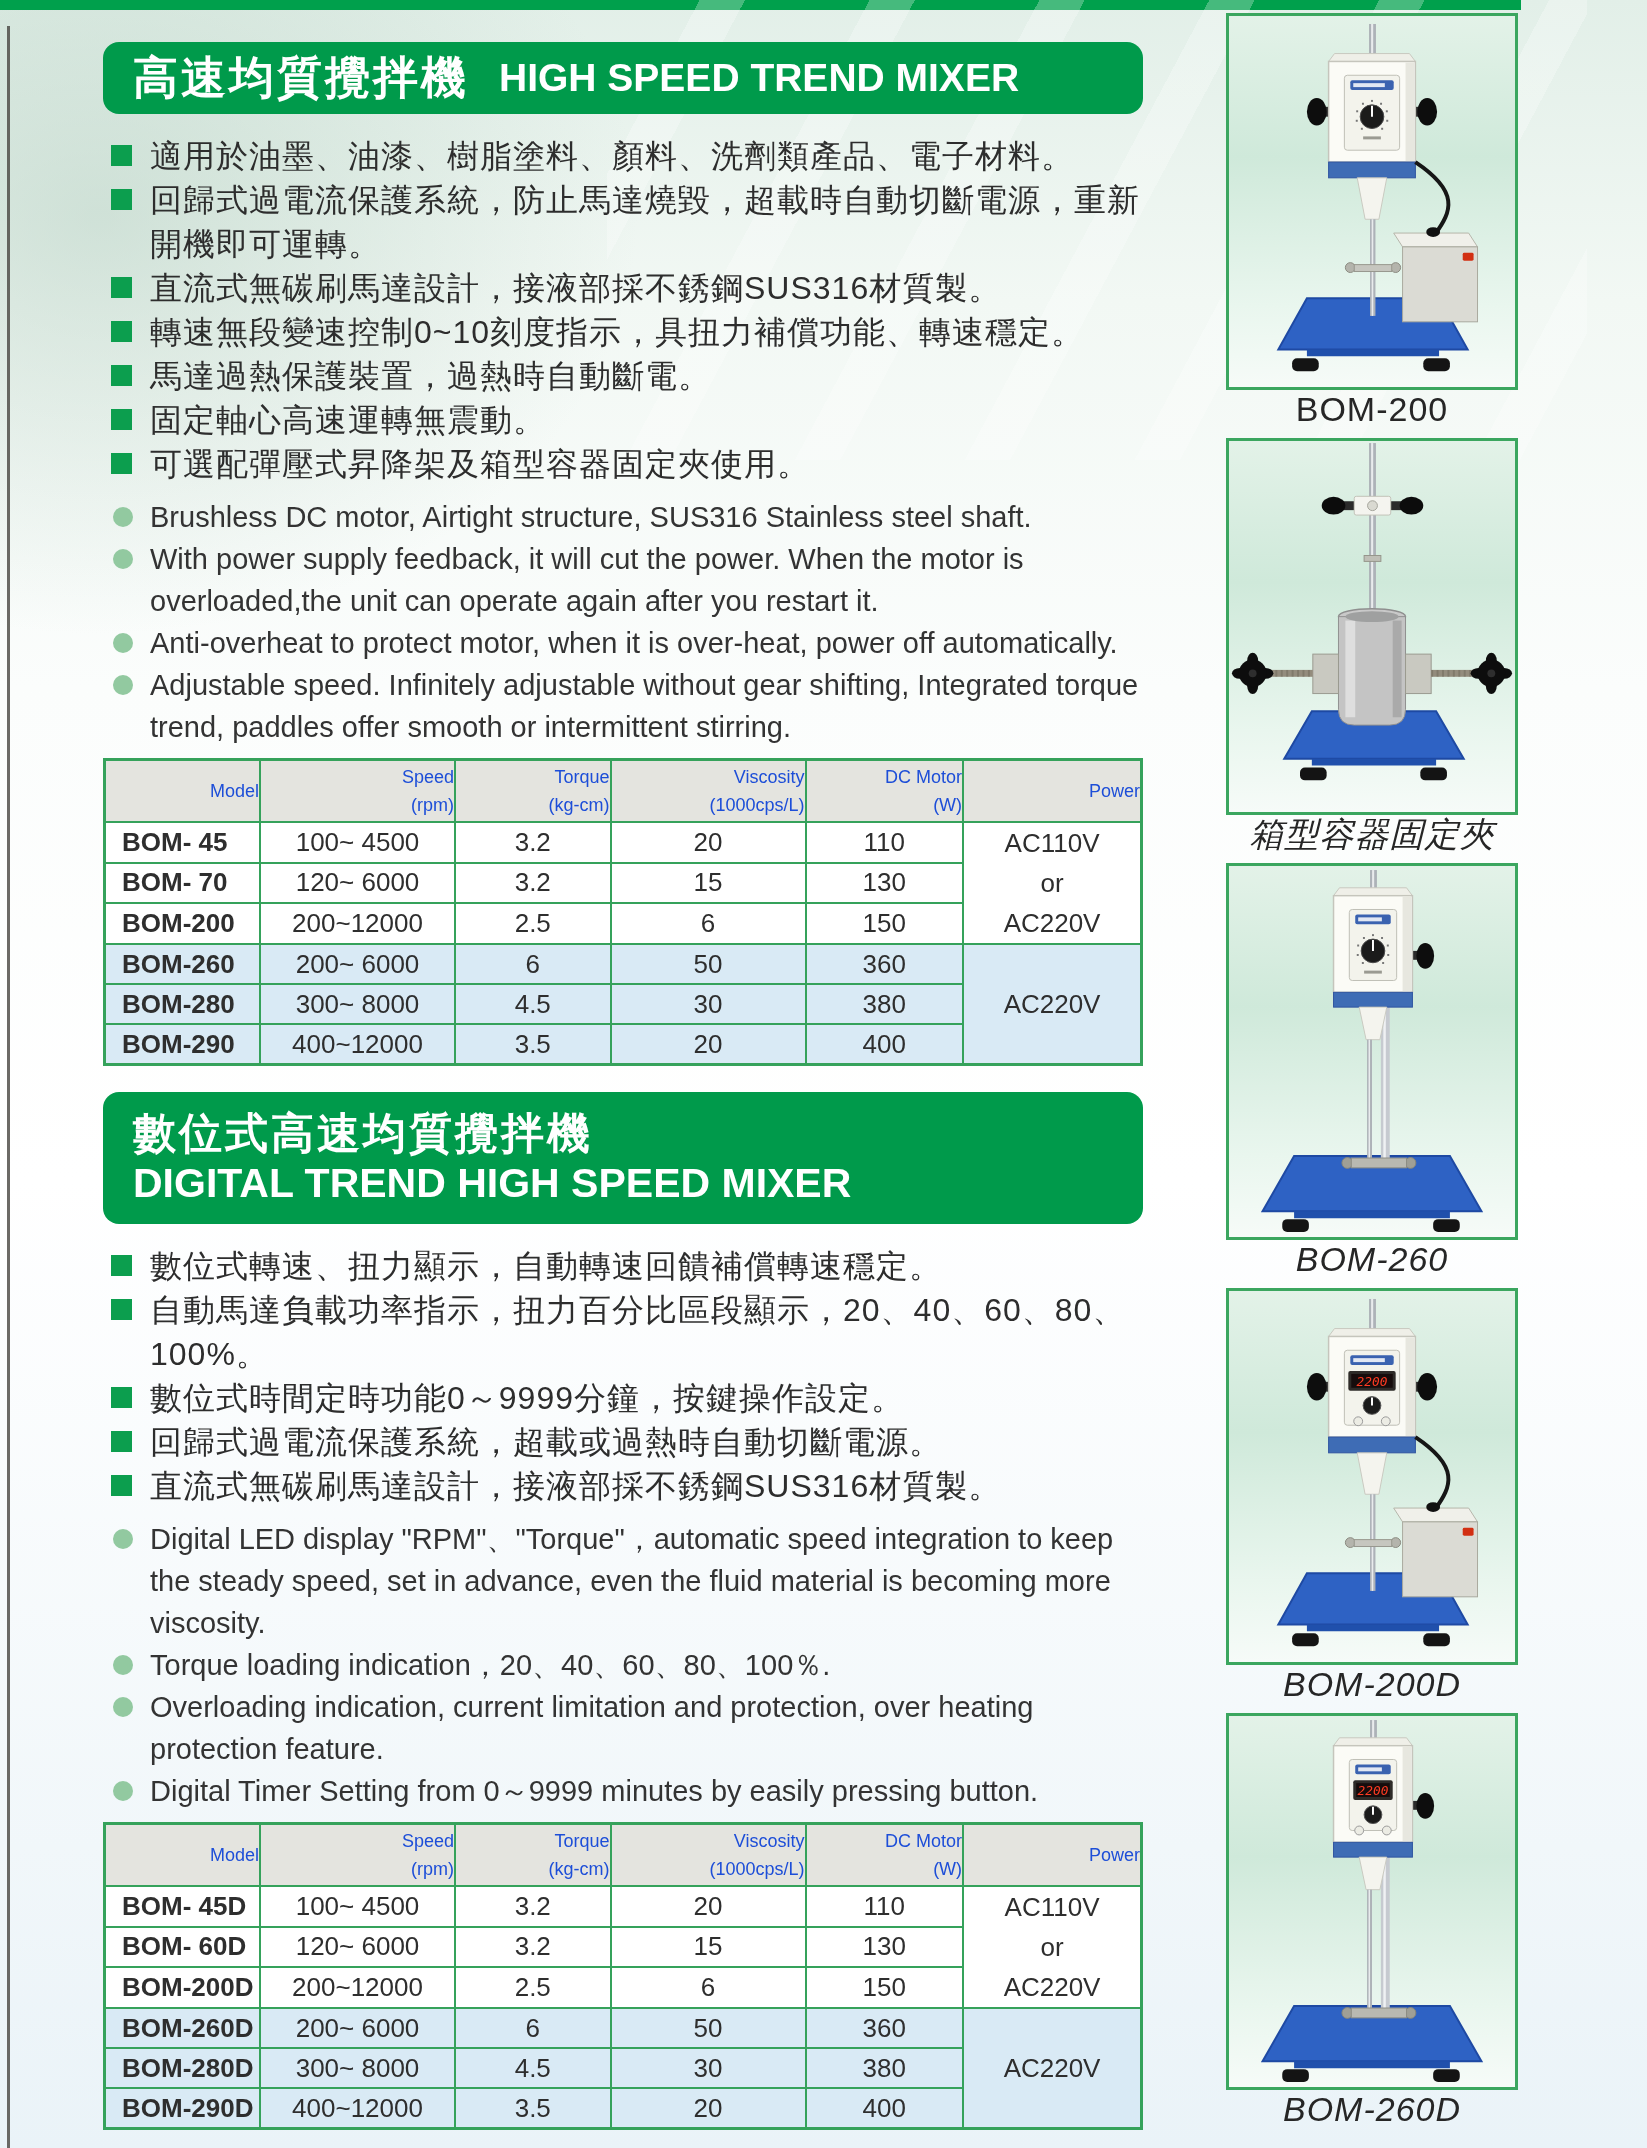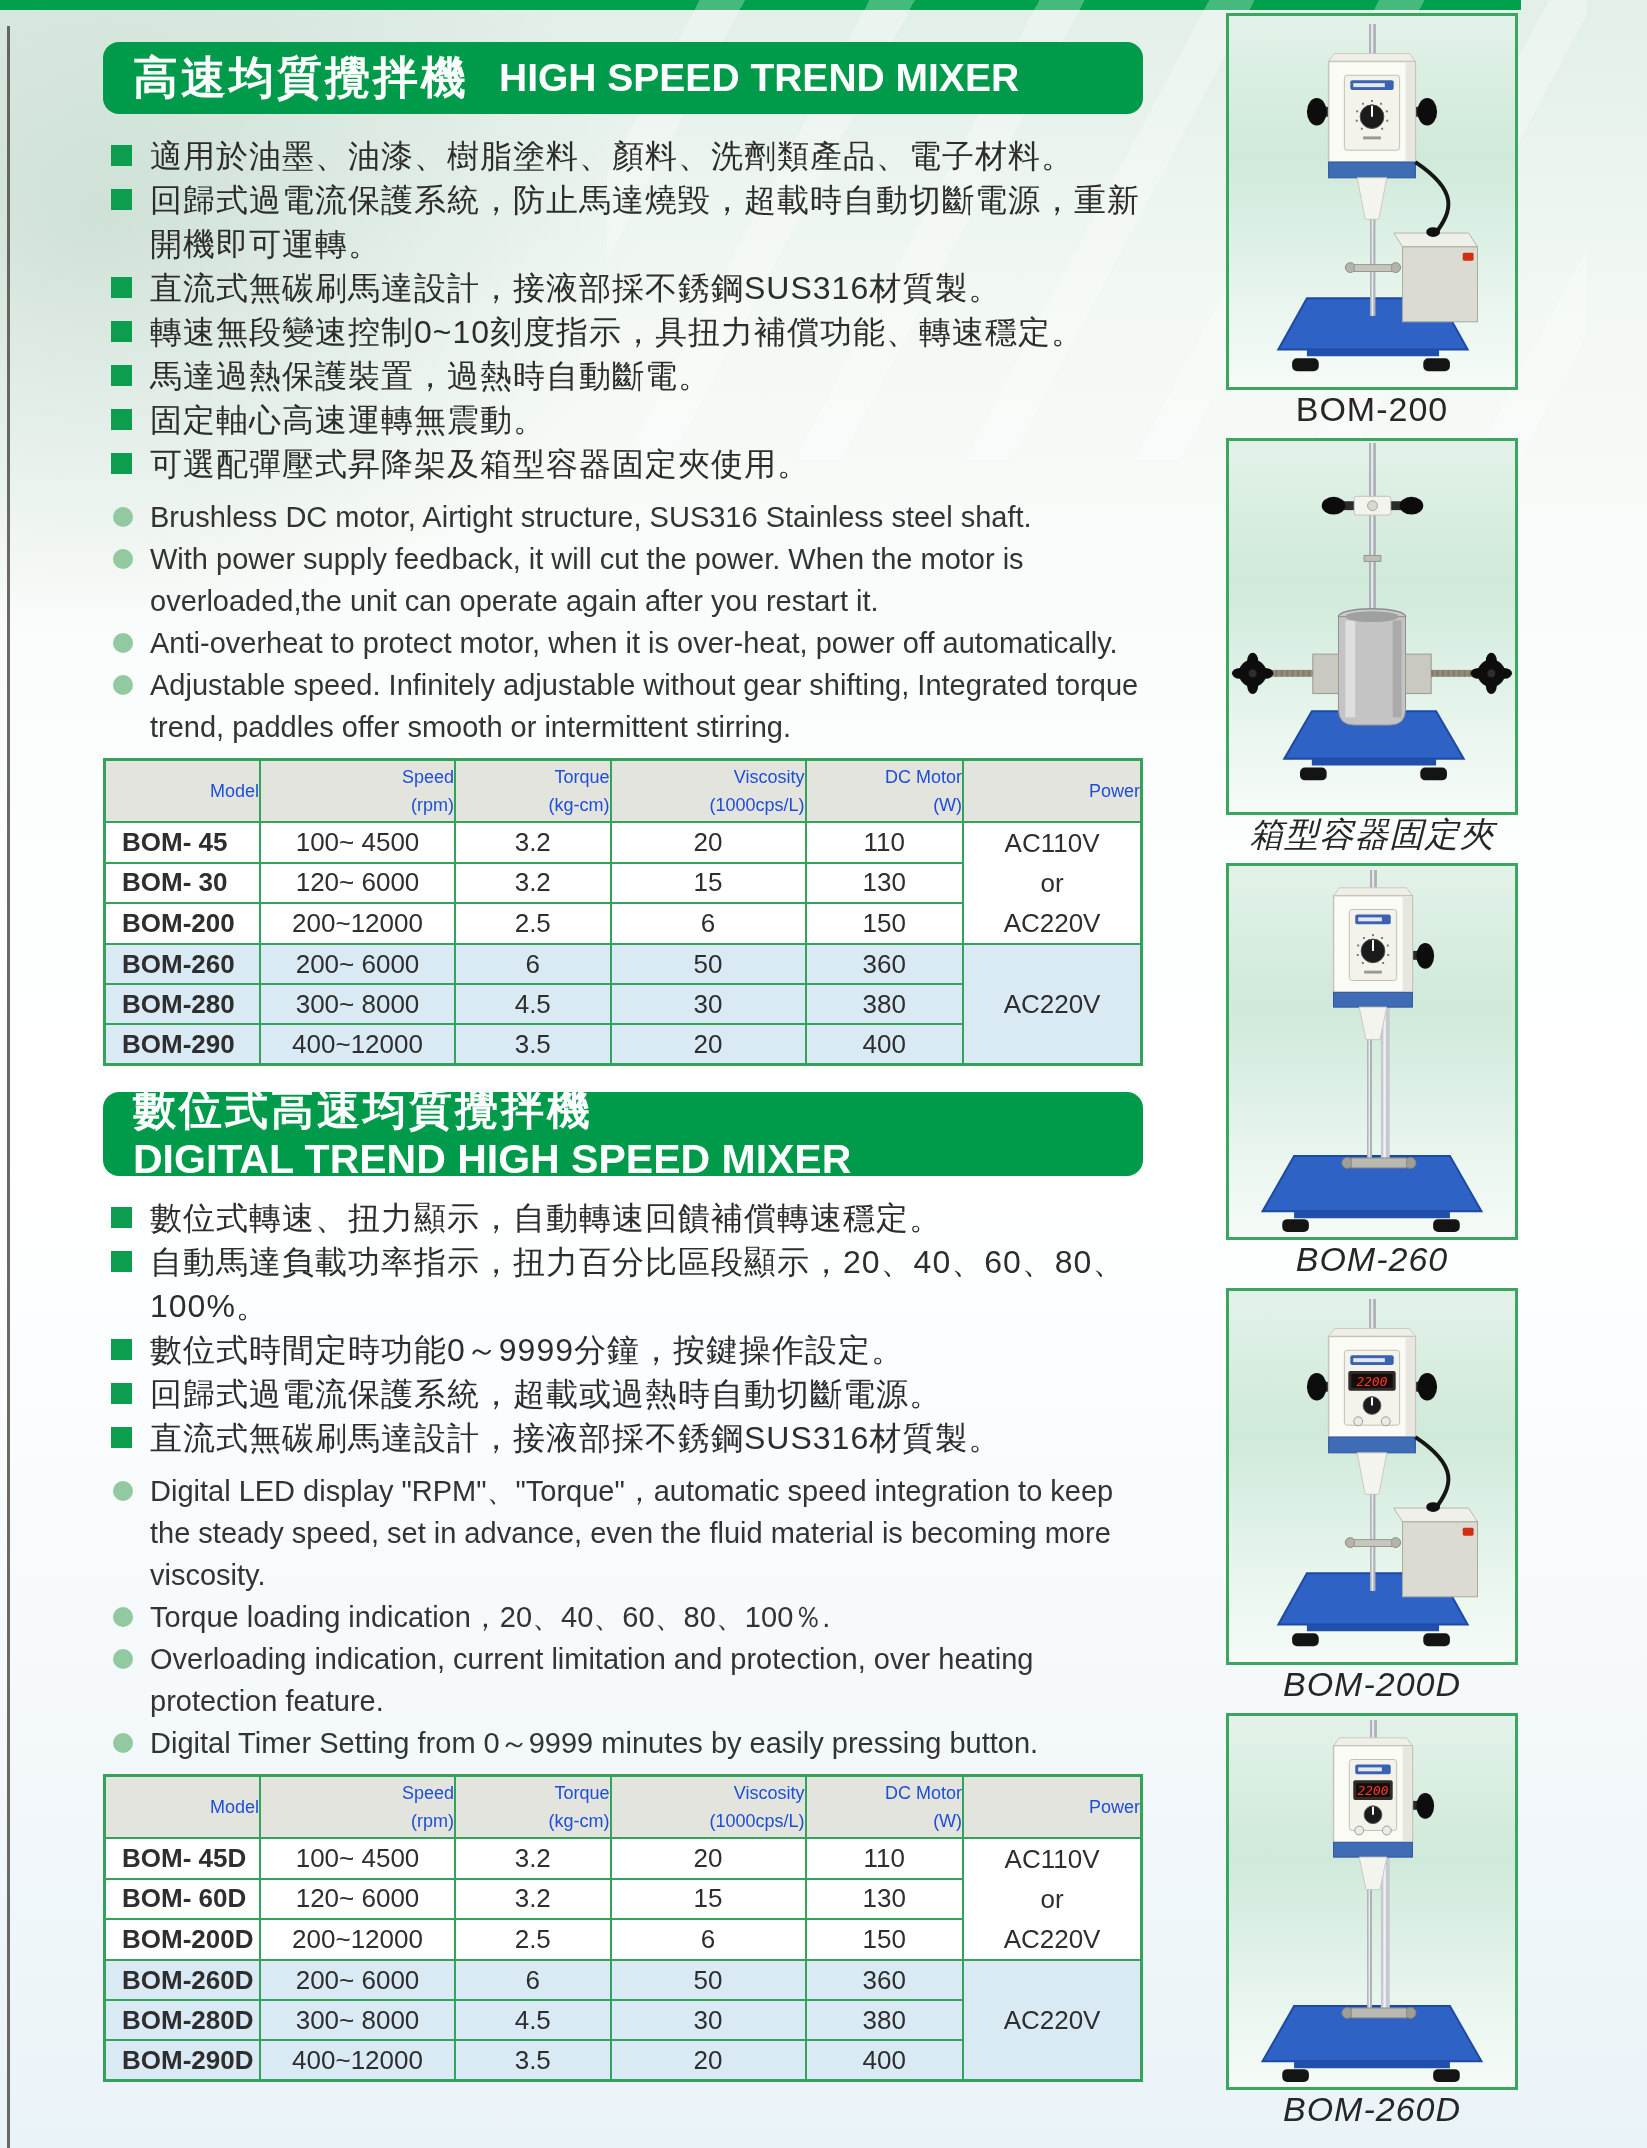--- a/index.html
+++ b/index.html
@@ -12,21 +12,21 @@
   }
   .topbar{position:absolute;left:0;top:0;width:1521px;height:10px;background:#00A04C;}
   .edge{position:absolute;left:7px;top:26px;width:3px;height:2122px;background:#474540;opacity:.8;}
   .streaks{position:absolute;top:-60px;right:60px;width:980px;height:520px;pointer-events:none;opacity:.55;
     background:repeating-linear-gradient(118deg,rgba(255,255,255,0) 0 110px,rgba(255,255,255,.5) 110px 150px);}
   .content{position:absolute;left:103px;top:0;width:1040px;}
   .sec-header{background:#009A4B;border-radius:16px;color:#fff;box-sizing:border-box;}
   .h1box{margin-top:42px;height:72px;display:flex;align-items:center;gap:30px;padding:0 30px;}
   .h1box .zh{font-size:45px;font-weight:bold;letter-spacing:3px;white-space:nowrap;}
   .h1box .en{font-size:39px;font-weight:bold;white-space:nowrap;text-align:right;}
-  .h2box{margin-top:26px;height:84px;padding:6px 30px;display:flex;flex-direction:column;justify-content:center;}
+  .h2box{margin-top:26px;height:132px;padding:6px 30px;display:flex;flex-direction:column;justify-content:center;}
   .h2box .zh{font-size:43px;font-weight:bold;letter-spacing:3px;line-height:50px;}
   .h2box .en{font-size:41px;font-weight:bold;line-height:50px;}
   ul.blist{list-style:none;margin:0;padding:0;}
   ul.zh{margin-top:20px;}
   ul.zh li{position:relative;padding-left:47px;font-size:32px;line-height:44px;letter-spacing:1px;color:#2d2d2d;}
   ul.zh li::before{content:'';position:absolute;left:8px;top:11px;width:21px;height:21px;background:#0C9E4E;}
   ul.en{margin-top:10px;}
   ul.en li{position:relative;padding-left:47px;font-size:29px;line-height:42px;color:#333;}
   ul.en li::before{content:'';position:absolute;left:10px;top:11px;width:20px;height:20px;border-radius:50%;background:#92C9A0;}
   table.spec{margin-top:10px;width:100%;border-collapse:collapse;border:3px solid #35A25B;table-layout:fixed;}
@@ -118,21 +118,21 @@
               <td>3.2</td>
               <td>20</td>
               <td>110</td>
               <td rowspan="3" class="power">
                 <div>AC110V</div>
                 <div>or</div>
                 <div>AC220V</div>
               </td>
             </tr>
             <tr>
-              <td class="model">BOM- 30</td>
+              <td class="model">BOM- 70</td>
               <td>120~ 6000</td>
               <td>3.2</td>
               <td>15</td>
               <td>130</td>
             </tr>
             <tr>
               <td class="model">BOM-200</td>
               <td>200~12000</td>
               <td>2.5</td>
               <td>6</td>

